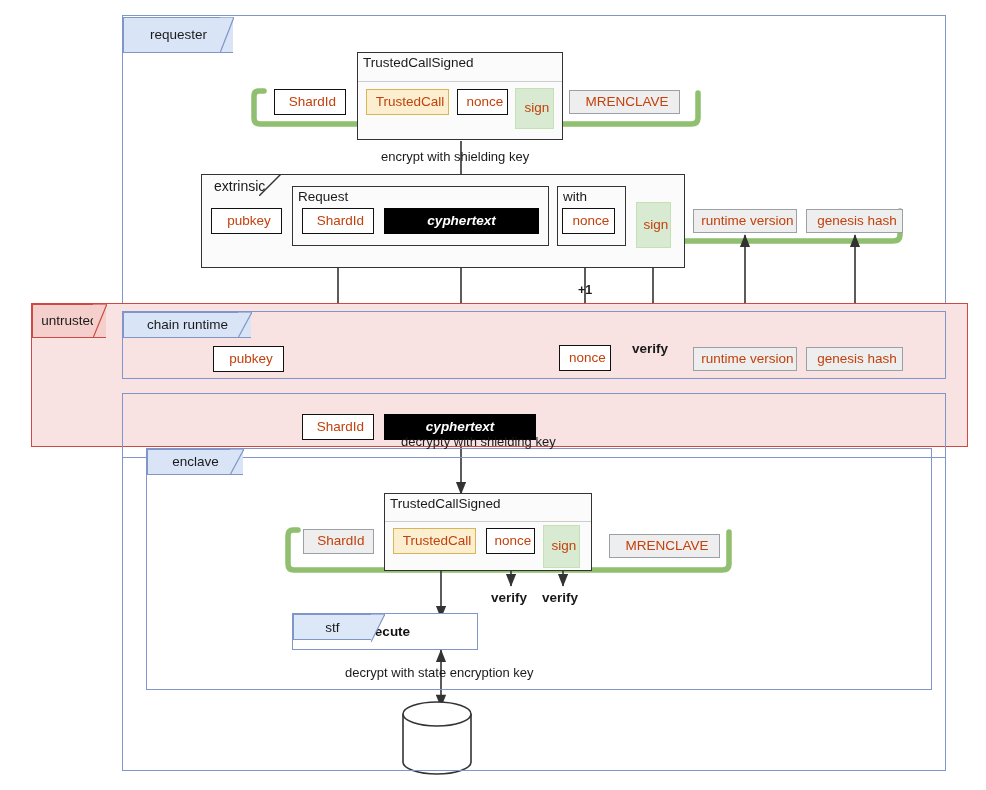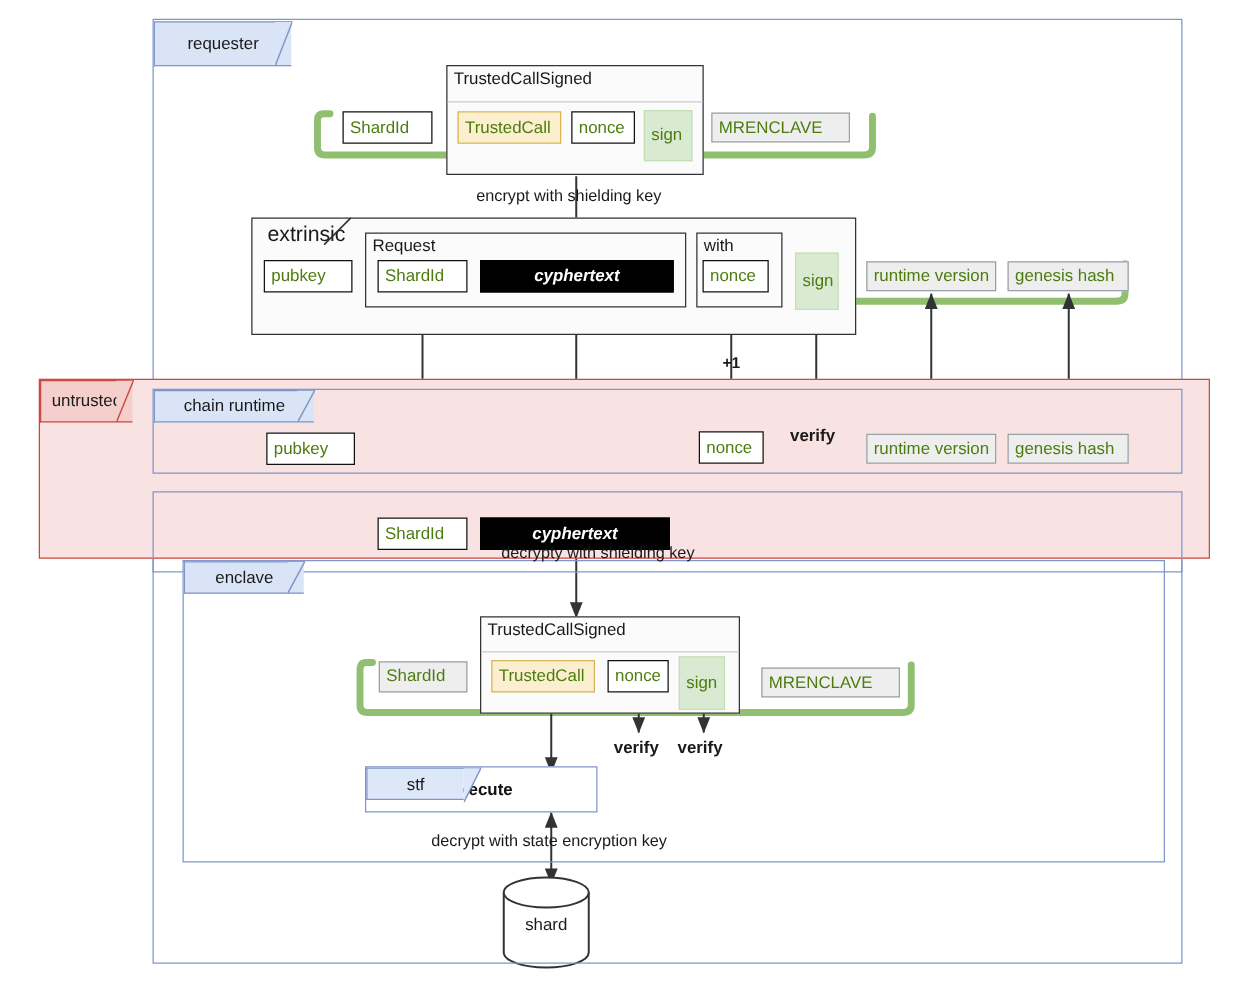--- a/index.html
+++ b/index.html
@@ -65,21 +65,22 @@
 
   
   .box {
     position: absolute;
     display: flex;
     align-items: center;
     box-sizing: border-box;
     font-size: 13.5px;
     line-height: 1.1;
     padding-left: 5px;
-    color: #4d7c0f;
+    color: #c2410c;
+    justify-content: center;
   }
   .box-white { background: #ffffff; border: 1.6px solid #111111; }
   .box-grey  { background: #eeeeee; border: 1.2px solid #9aa0a6; }
   .box-yellow{ background: #fcefd0; border: 1.4px solid #d6b656; }
   .box-green { background: #d9ead3; border: 1.2px solid #c5e0b4; }
   .box-black {
     background: #000000;
     border: 1.4px solid #000000;
     color: #ffffff;
     font-weight: bold;
@@ -102,21 +103,21 @@
     left: 5px;
     top: 2px;
     font-size: 13.5px;
     color: #1a1a1a;
     background: transparent;
   }
 
   
   .notch-label {
     position: absolute;
-    font-size: 17px;
+    font-size: 14px;
     color: #1a1a1a;
   }
 
   
   .txt {
     position: absolute;
     font-size: 13px;
     color: #1a1a1a;
     white-space: nowrap;
   }
@@ -399,19 +400,14 @@
       <path d="M0,0 L14,0 L0,28 L0,0 z" fill="#dce8f8" stroke="none"></path>
       <path d="M14,0 L0,28" stroke="#8095c8" stroke-width="1.2" fill="none"></path>
       <path d="M0,0 L14,0" stroke="#8095c8" stroke-width="1.2" fill="none"></path>
     </svg>
   </div>
 
   <div class="txt txt-italic" style="left:345px; top:665px;">
     <span>decrypt with state encryption key</span>
   </div>
 
-  <div class="abs" style="left:403px; top:700px; width:68px; height:74px;">
-    <div class="cyl-label" style="top:32px;">
-      <span>shard</span>
-    </div>
-  </div>
 
 </div>
 
 </body></html>

